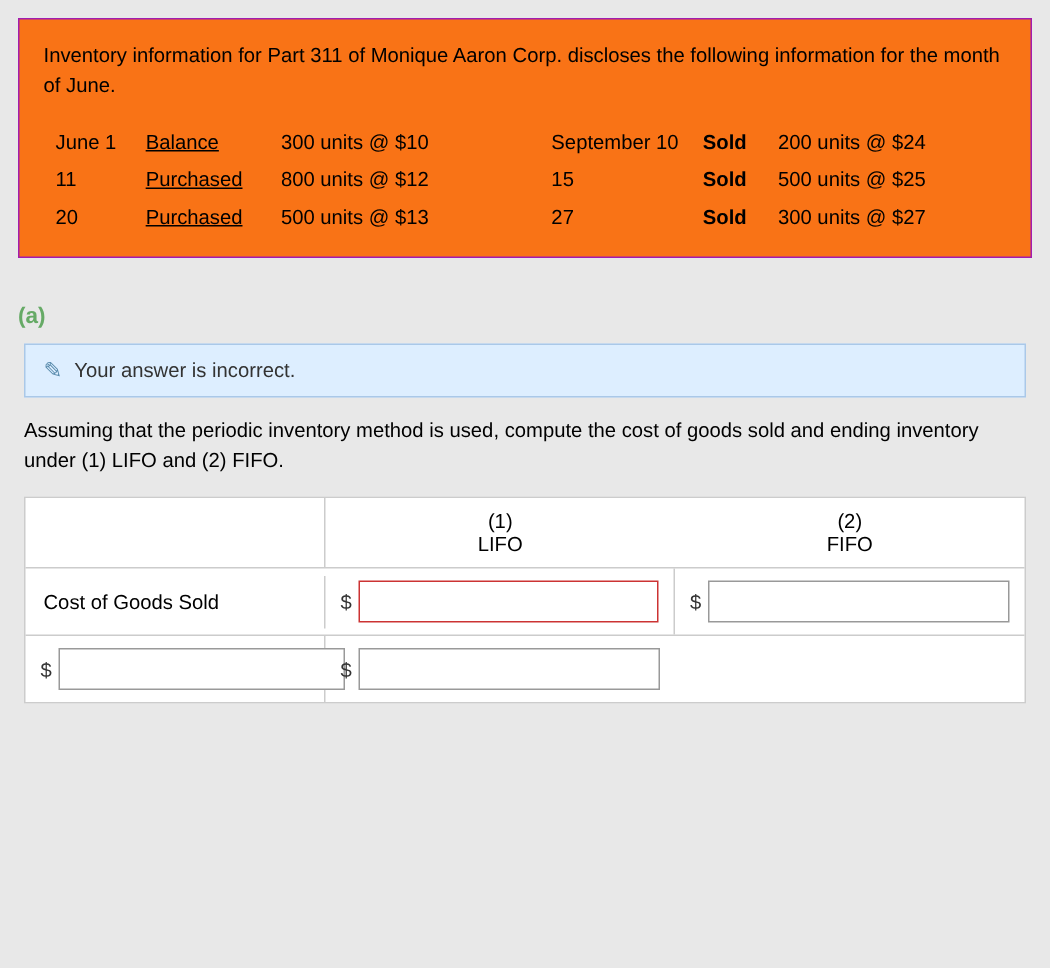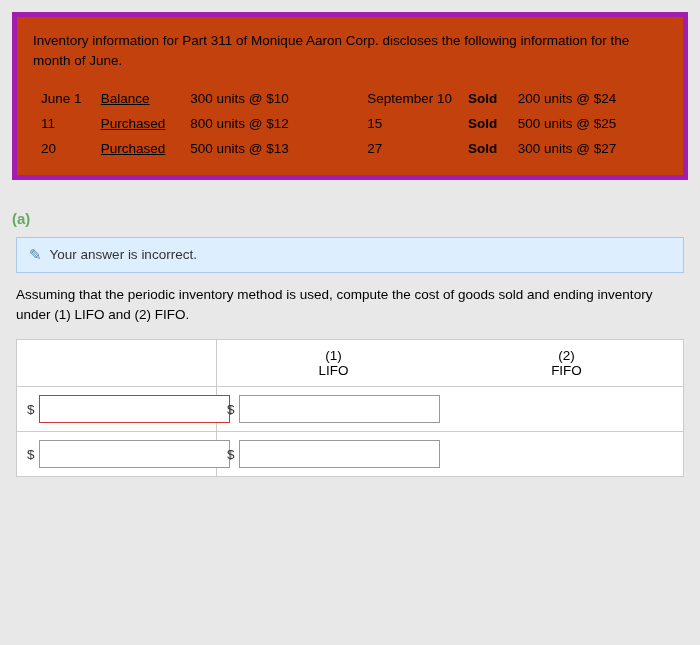--- a/index.html
+++ b/index.html
@@ -5,22 +5,22 @@
     * { box-sizing: border-box; margin: 0; padding: 0; }
     body {
       font-family: Arial, sans-serif;
       font-size: 14px;
       background: #e8e8e8;
       width: 700px;
       min-height: 645px;
     }
 
     .top-section {
-      background: #c2410c;
-      border: 5px solid #a21caf;
+      background: #f97316;
+      border: 1px solid #a21caf;
       margin: 12px;
       padding: 14px 16px;
     }
 
     .intro-text {
       font-size: 13.5px;
       line-height: 1.5;
       margin-bottom: 14px;
     }
 
@@ -211,20 +211,21 @@
         <div>(1)</div>
         <div>LIFO</div>
       </div>
       <div class="header-col">
         <div>(2)</div>
         <div>FIFO</div>
       </div>
     </div>
 
     <div class="answer-grid-row">
+      <div class="row-label">Cost of Goods Sold</div>
       <div class="row-input-cell">
         <span class="dollar-sign">$</span>
         <input type="text" class="answer-input" value="" style="">
       </div>
       <div class="row-input-cell">
         <span class="dollar-sign">$</span>
         <input type="text" class="answer-input normal" value="" style="">
       </div>
     </div>
 

